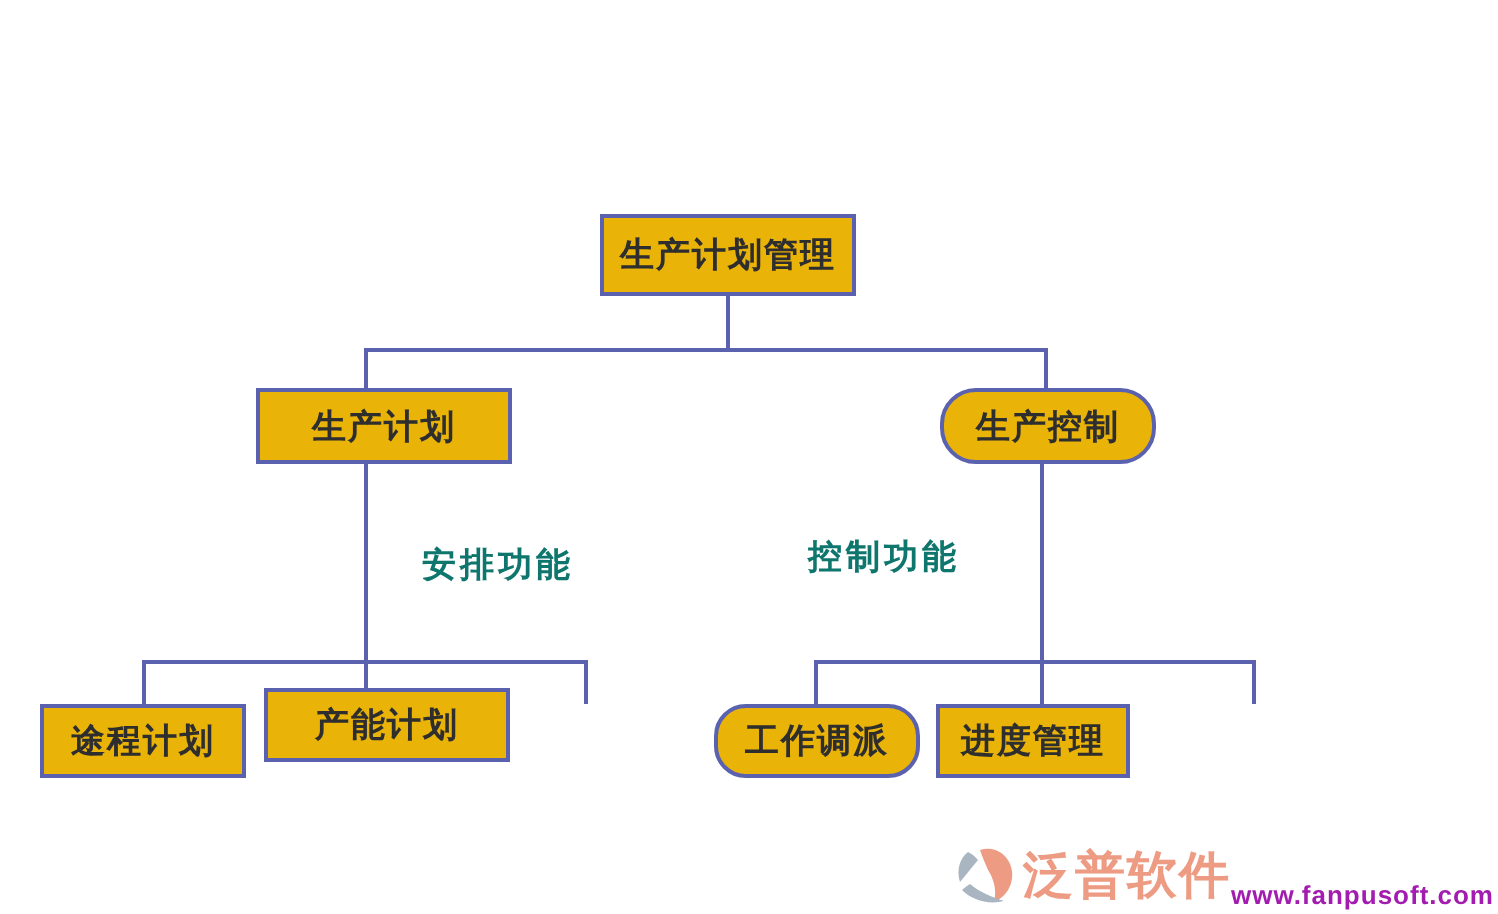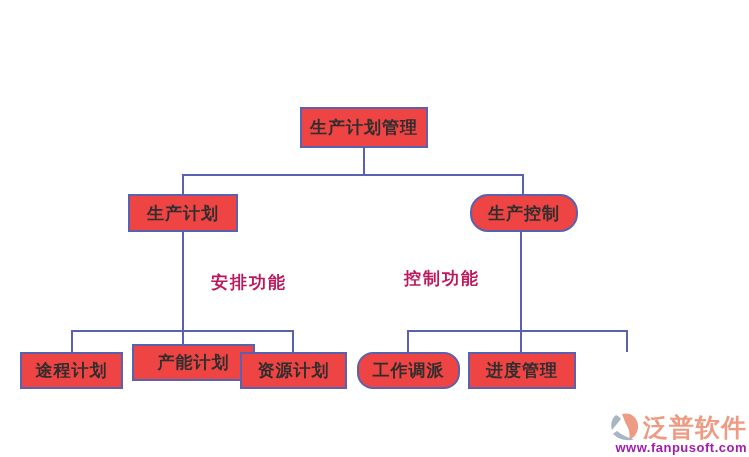--- a/index.html
+++ b/index.html
@@ -7,70 +7,70 @@
     position:relative;
     width:749px;height:457px;
     background:#ffffff;
     font-family:"DejaVu Serif","Liberation Serif",serif;
     overflow:hidden;
   }
   .box{
     position:absolute;
     box-sizing:border-box;
     border:2px solid #5a61ae;
-    background:#ef4444;
+    background:#eab308;
     display:flex;align-items:center;justify-content:center;
     font-size:17px;
     font-weight:600;
     color:#2e2e2e;
     letter-spacing:1px;
     white-space:nowrap;
   }
   .line{
     position:absolute;
     background:#5a61ae;
   }
   .edge-label{
     position:absolute;
     font-size:17px;
     font-weight:700;
-    color:#be185d;
+    color:#0f766e;
     letter-spacing:2px;
     white-space:nowrap;
   }
   
   .n-root{left:300px;top:107px;width:128px;height:41px;}
-  .n-plan{left:128px;top:194px;width:110px;height:38px;}
+  .n-plan{left:128px;top:194px;width:128px;height:38px;}
   .n-ctrl{left:470px;top:194px;width:108px;height:38px;border-radius:18px;}
   .n-l1{left:20px; top:352px;width:103px;height:37px;}
   .n-l2{left:132px;top:344px;width:123px;height:37px;}
   .n-l3{left:240px;top:352px;width:107px;height:37px;}
   .n-r1{left:357px;top:352px;width:103px;height:37px;border-radius:16px;}
-  .n-r2{left:468px;top:352px;width:108px;height:37px;}
+  .n-r2{left:468px;top:352px;width:97px;height:37px;}
   .n-r3{left:575px;top:352px;width:102px;height:37px;}
   
   .c-root-stem {left:363px;top:148px;width:2px;height:27px;}
   .c-top-h     {left:182px;top:174px;width:342px;height:2px;}
   .c-top-dl    {left:182px;top:174px;width:2px;height:21px;}
   .c-top-dr    {left:522px;top:174px;width:2px;height:21px;}
   .c-left-stem {left:182px;top:231px;width:2px;height:121px;}
   .c-right-stem{left:520px;top:231px;width:2px;height:121px;}
   .c-left-h    {left:71px; top:330px;width:223px;height:2px;}
   .c-right-h   {left:407px;top:330px;width:221px;height:2px;}
   .c-ld1{left:71px; top:330px;width:2px;height:22px;}
   .c-ld3{left:292px;top:330px;width:2px;height:22px;}
   .c-rd1{left:407px;top:330px;width:2px;height:22px;}
   .c-rd3{left:626px;top:330px;width:2px;height:22px;}
   .lbl-arrange{left:211px;top:271px;}
   .lbl-control{left:404px;top:267px;}
   
   .watermark{
     position:absolute;
     right:2px;bottom:3px;
-    display:flex;flex-direction:column;align-items:flex-end;
+    display:flex;flex-direction:row;align-items:flex-end;
     font-family:"Liberation Sans","DejaVu Sans",sans-serif;
     line-height:1;
   }
   .wm-row{display:flex;align-items:center;gap:3px;}
   .wm-logo{width:32px;height:32px;display:block;}
   .wm-brand{
     font-size:25px;
     font-weight:700;
     color:#ee9b84;
     letter-spacing:1px;
@@ -102,21 +102,20 @@
   <div class="line c-rd3"></div>
 
   <div class="edge-label lbl-arrange">安排功能</div>
   <div class="edge-label lbl-control">控制功能</div>
 
   <div class="box n-root">生产计划管理</div>
   <div class="box n-plan">生产计划</div>
   <div class="box n-ctrl">生产控制</div>
   <div class="box n-l1">途程计划</div>
   <div class="box n-l2">产能计划</div>
-  <div class="box n-l3">资源计划</div>
   <div class="box n-r1">工作调派</div>
   <div class="box n-r2">进度管理</div>
 
   <div class="watermark">
     <div class="wm-row">
       <span class="wm-logo">
         <svg width="32" height="32" viewBox="0 0 32 32" aria-hidden="true">
           <path d="M8 4 C4 7 2 13 4 19 L13 8 C11.5 6.2 9.8 4.8 8 4 Z" fill="#a9b5c1"></path>
           <path d="M14 3 C22 0.5 29 6 30 13.5 C30.8 20.5 27 26.5 21 29 C22.5 23.5 21 17.5 18 13 C16.5 9.5 15 6 14 3 Z" fill="#ee9b84"></path>
           <path d="M5 23 C10 28 18 30.5 26 28.5 C20 26.5 13.5 24 9 20 C7.4 21 6.1 22 5 23 Z" fill="#a9b5c1"></path>

